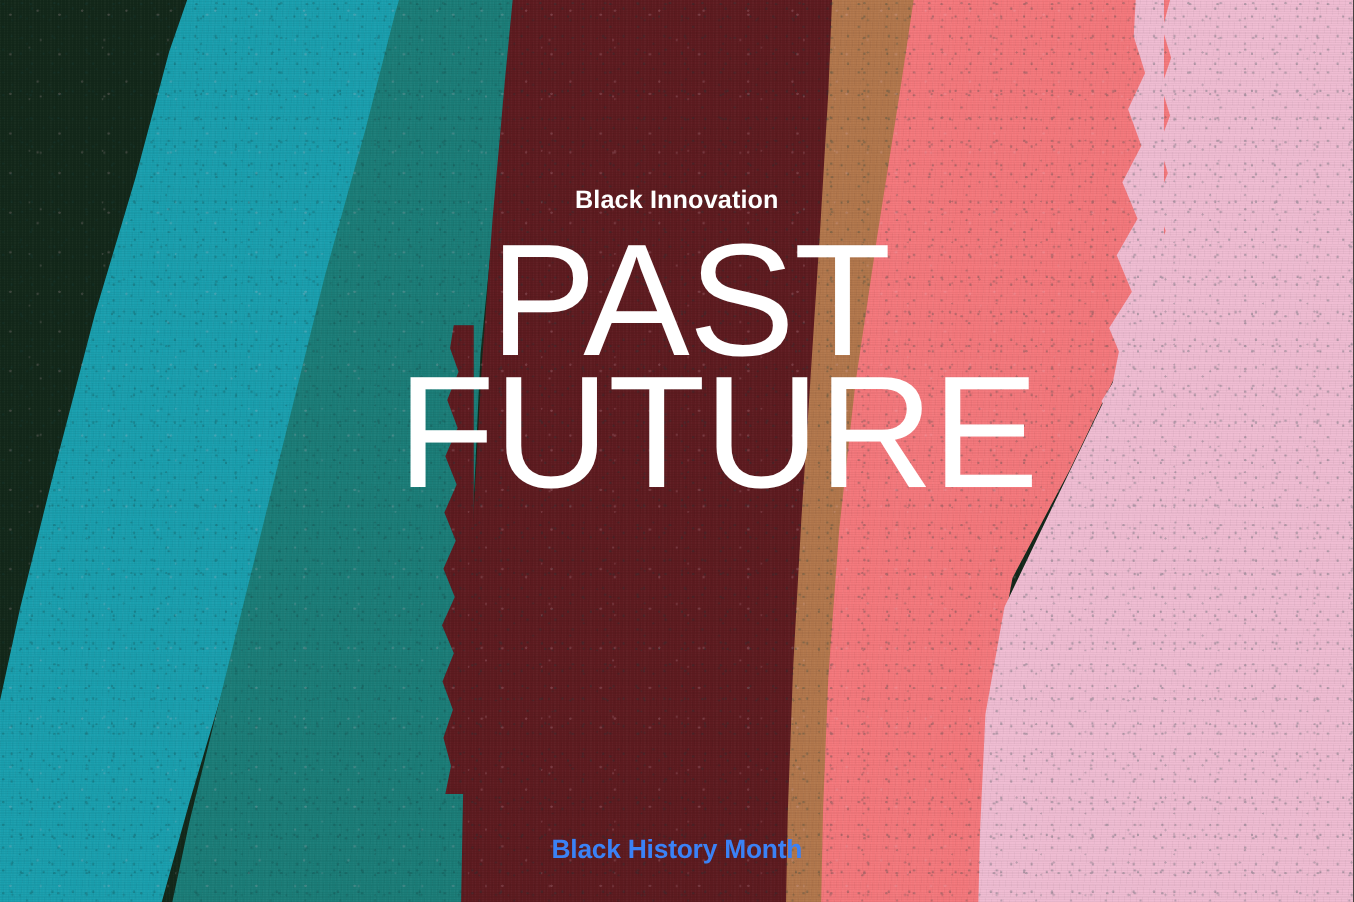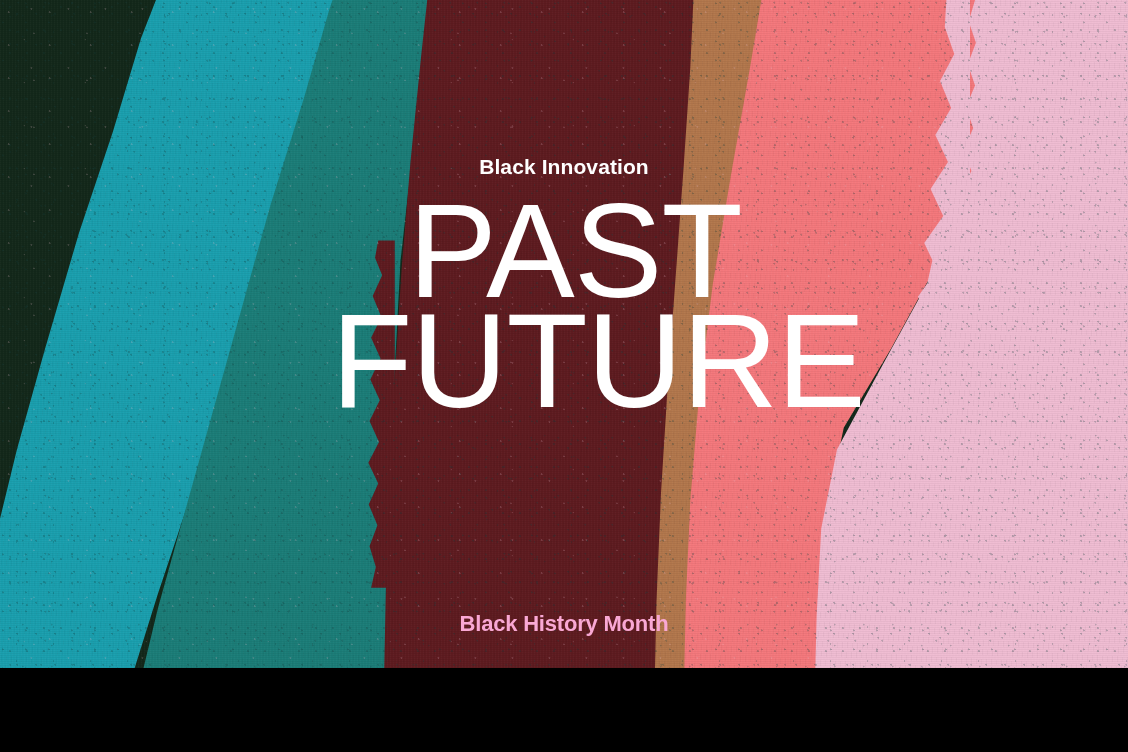--- a/index.html
+++ b/index.html
@@ -3,21 +3,21 @@
 <meta charset="utf-8">
 <style>
   html, body {
     margin: 0;
     padding: 0;
     background: #000;
   }
   #poster {
     position: relative;
     width: 1128px;
-    height: 668px;
+    height: 752px;
     overflow: hidden;
     font-family: "Liberation Sans", sans-serif;
     background: #13281a;
   }
 
   
   .band {
     position: absolute;
     top: -4%;
     left: 0;
@@ -204,21 +204,21 @@
     padding: 0 2px 0 12px;
     letter-spacing: 0;
   }
 
   .footer {
     position: absolute;
     bottom: 31px;
     left: 0;
     width: 100%;
     text-align: center;
-    color: #f9a8d4;
+    color: #3b82f6;
     font-size: 22px;
     font-weight: 700;
     letter-spacing: -.2px;
     margin-top: 39px;
   }
 </style>
 </head>
 <body>
 
 <div id="poster">

